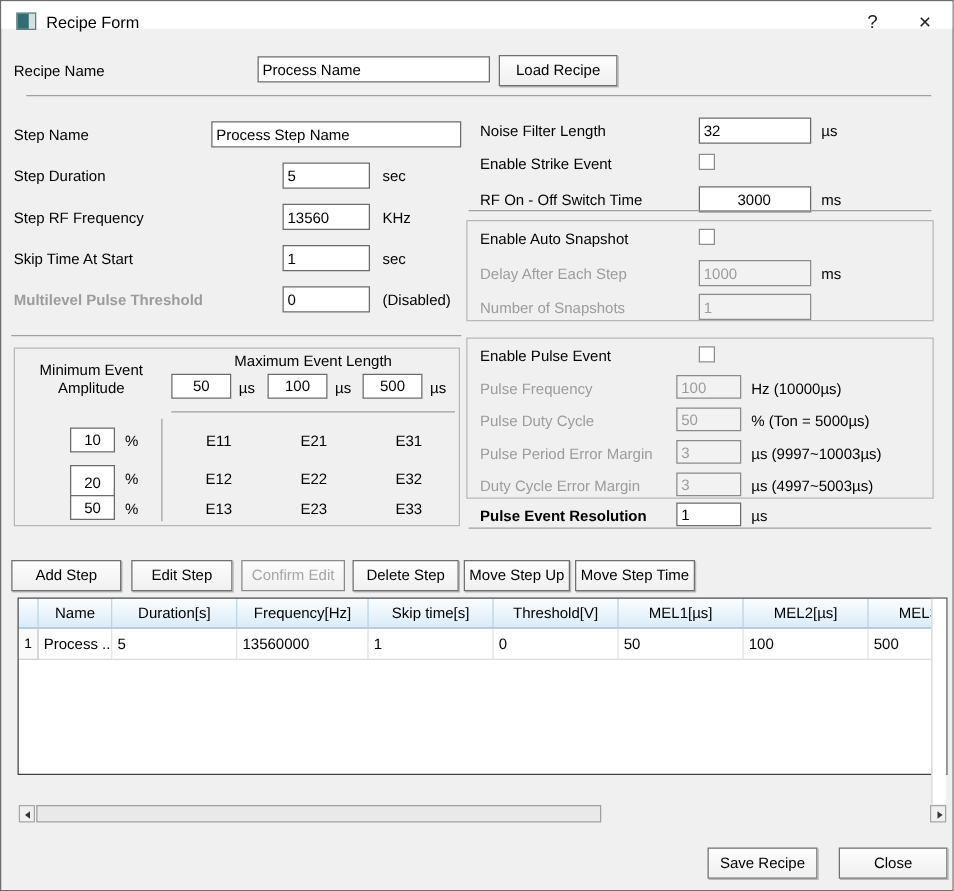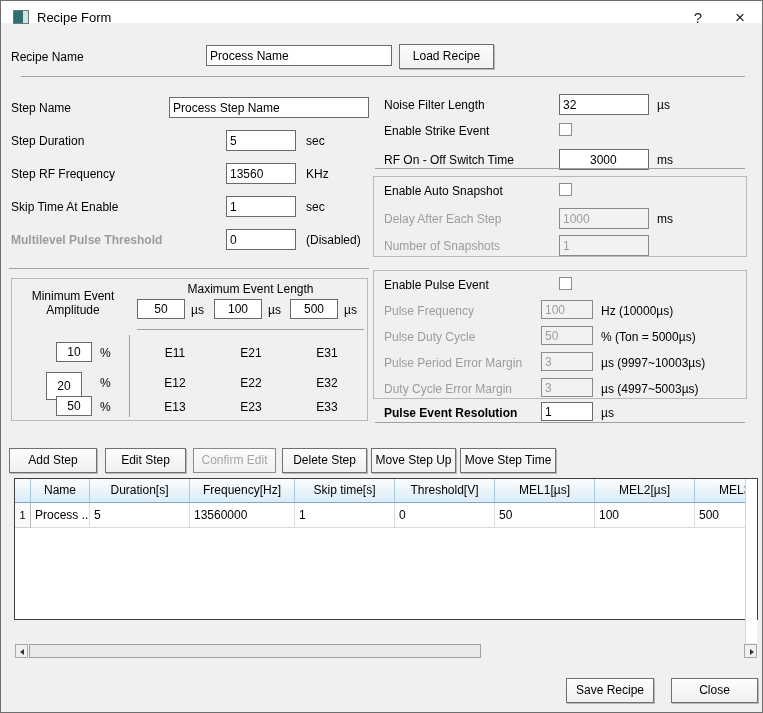--- a/index.html
+++ b/index.html
@@ -62,21 +62,21 @@
   <input class="inp" style="left: 168px; top: 96px; width: 200px;" value="Process Step Name">
 
   <span class="lbl" style="left:10px;top:133px;">Step Duration</span>
   <input class="inp" style="left: 225px; top: 129px; width: 70px;" value="5">
   <span class="unit" style="left:305px;top:133px;">sec</span>
 
   <span class="lbl" style="left:10px;top:166px;">Step RF Frequency</span>
   <input class="inp" style="left: 225px; top: 162px; width: 70px;" value="13560">
   <span class="unit" style="left:305px;top:166px;">KHz</span>
 
-  <span class="lbl" style="left:10px;top:199px;">Skip Time At Enable</span>
+  <span class="lbl" style="left:10px;top:199px;">Skip Time At Start</span>
   <input class="inp" style="left: 225px; top: 195px; width: 70px;" value="1">
   <span class="unit" style="left:305px;top:199px;">sec</span>
 
   <span class="lbl boldgray" style="left:10px;top:232px;">Multilevel Pulse Threshold</span>
   <input class="inp" style="left: 225px; top: 228px; width: 70px;" value="0">
   <span class="unit" style="left:305px;top:232px;">(Disabled)</span>
 
   <span class="lbl" style="left:383px;top:97px;">Noise Filter Length</span>
   <input class="inp" style="left: 558px; top: 93px; width: 90px;" value="32">
   <span class="unit" style="left:656px;top:97px;">µs</span>
@@ -139,21 +139,21 @@
   <input class="inp ctr" style="left: 213px; top: 298px; width: 48px; height: 20px;" value="100">
   <span class="unit" style="left:267px;top:302px;">µs</span>
   <input class="inp ctr" style="left: 289px; top: 298px; width: 48px; height: 20px;" value="500">
   <span class="unit" style="left:343px;top:302px;">µs</span>
 
   <div class="hline" style="left:136px;top:328px;width:227px;"></div>
   <div class="vline" style="left:128px;top:334px;height:82px;"></div>
 
   <input class="inp ctr" style="left: 55px; top: 341px; width: 36px; height: 20px;" value="10">
   <span class="unit" style="left:99px;top:345px;">%</span>
-  <input class="inp ctr" style="left: 45px; top: 371px; width: 36px; height: 28px;" value="20">
+  <input class="inp ctr" style="left: 55px; top: 371px; width: 36px; height: 28px;" value="20">
   <span class="unit" style="left:99px;top:375px;">%</span>
   <input class="inp ctr" style="left: 55px; top: 395px; width: 36px; height: 20px;" value="50">
   <span class="unit" style="left:99px;top:399px;">%</span>
 
   <span class="ecell" style="left:148px;top:345px;">E11</span>
   <span class="ecell" style="left:224px;top:345px;">E21</span>
   <span class="ecell" style="left:300px;top:345px;">E31</span>
   <span class="ecell" style="left:148px;top:375px;">E12</span>
   <span class="ecell" style="left:224px;top:375px;">E22</span>
   <span class="ecell" style="left:300px;top:375px;">E32</span>

